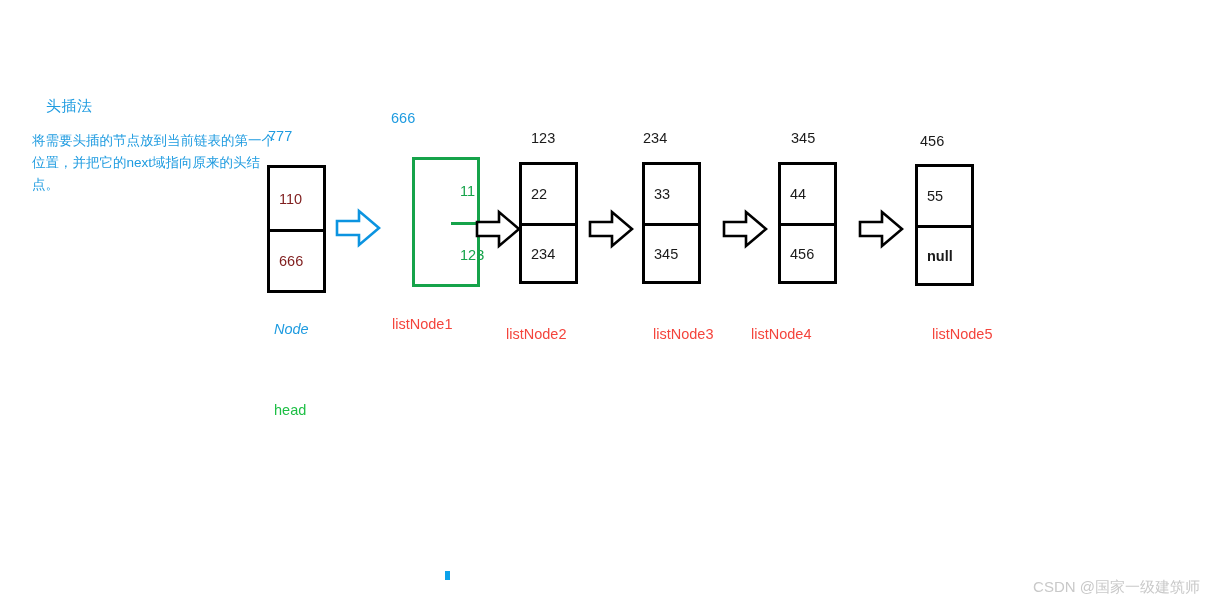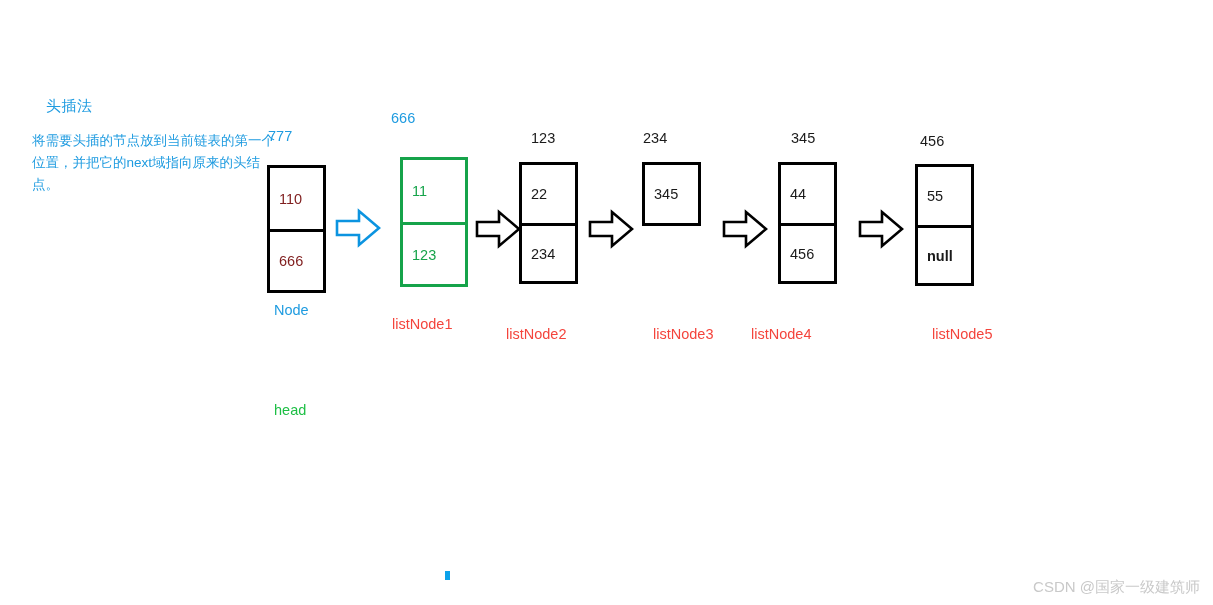--- a/index.html
+++ b/index.html
@@ -118,31 +118,31 @@
 
   <div class="abs node black bluetext" style="left:267px; top:165px;">
     <div class="cell">
       <span>110</span>
     </div>
     <div class="cell">
       <span>666</span>
     </div>
   </div>
 
-  <div class="abs nodelabel blue" style="left:274px; top:302px;">Node</div>
+  <div class="abs nodelabel blue" style="left:274px; top:321px;font-style:italic;">Node</div>
 
   <div class="abs" style="left:335px; top:206px;">
     <svg class="arrow" viewBox="0 0 46 44" xmlns="http://www.w3.org/2000/svg">
       <polygon points="2,15 24,15 24,5 44,22 24,39 24,29 2,29" fill="#ffffff" stroke="#0C94E0" stroke-width="2.6" stroke-linejoin="miter"></polygon>
     </svg>
   </div>
 
   <div class="abs addr blue" style="left:391px; top:110px;">666</div>
 
-  <div class="abs node green" style="left:400px; top:157px; width:68px;">
+  <div class="abs node green" style="left:412px; top:157px; width:68px;padding-left:36px;">
     <div class="cell" style="height:62px;">
       <span>11</span>
     </div>
     <div class="cell" style="height:62px;">
       <span>123</span>
     </div>
   </div>
 
   <div class="abs nodelabel red" style="left:392px; top:316px;">listNode1</div>
 
@@ -170,20 +170,23 @@
   <div class="abs" style="left:588px; top:207px;">
     <svg class="arrow" viewBox="0 0 46 44" xmlns="http://www.w3.org/2000/svg">
       <polygon points="2,15 24,15 24,5 44,22 24,39 24,29 2,29" fill="#ffffff" stroke="#000000" stroke-width="2.6" stroke-linejoin="miter"></polygon>
     </svg>
   </div>
 
   <div class="abs addr black" style="left:643px; top:130px;">234</div>
 
   <div class="abs node black" style="left:642px; top:162px;">
     <div class="cell" style="height:58px;">
+      <span>33</span>
+    </div>
+    <div class="cell" style="height:58px;">
       <span>345</span>
     </div>
   </div>
 
   <div class="abs nodelabel red" style="left:653px; top:326px;">listNode3</div>
 
   <div class="abs" style="left:722px; top:207px;">
     <svg class="arrow" viewBox="0 0 46 44" xmlns="http://www.w3.org/2000/svg">
       <polygon points="2,15 24,15 24,5 44,22 24,39 24,29 2,29" fill="#ffffff" stroke="#000000" stroke-width="2.6" stroke-linejoin="miter"></polygon>
     </svg>

